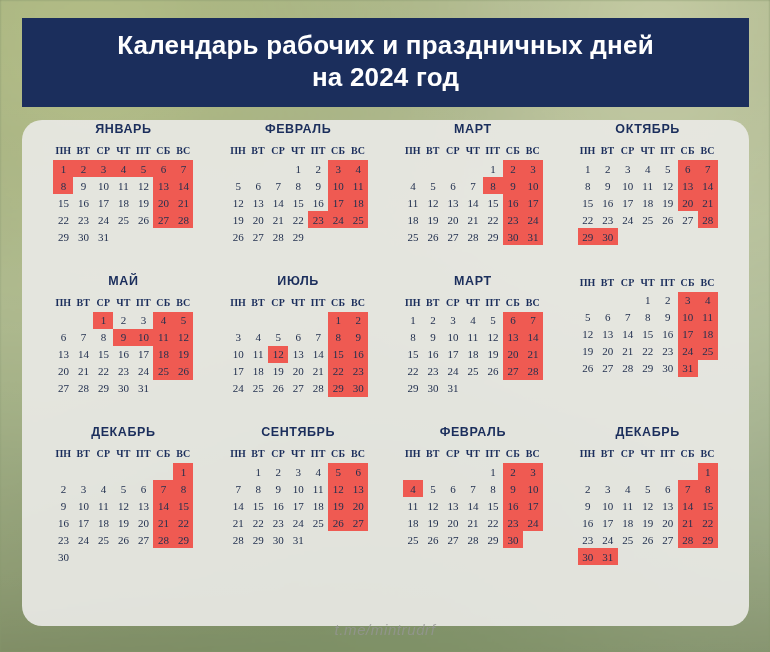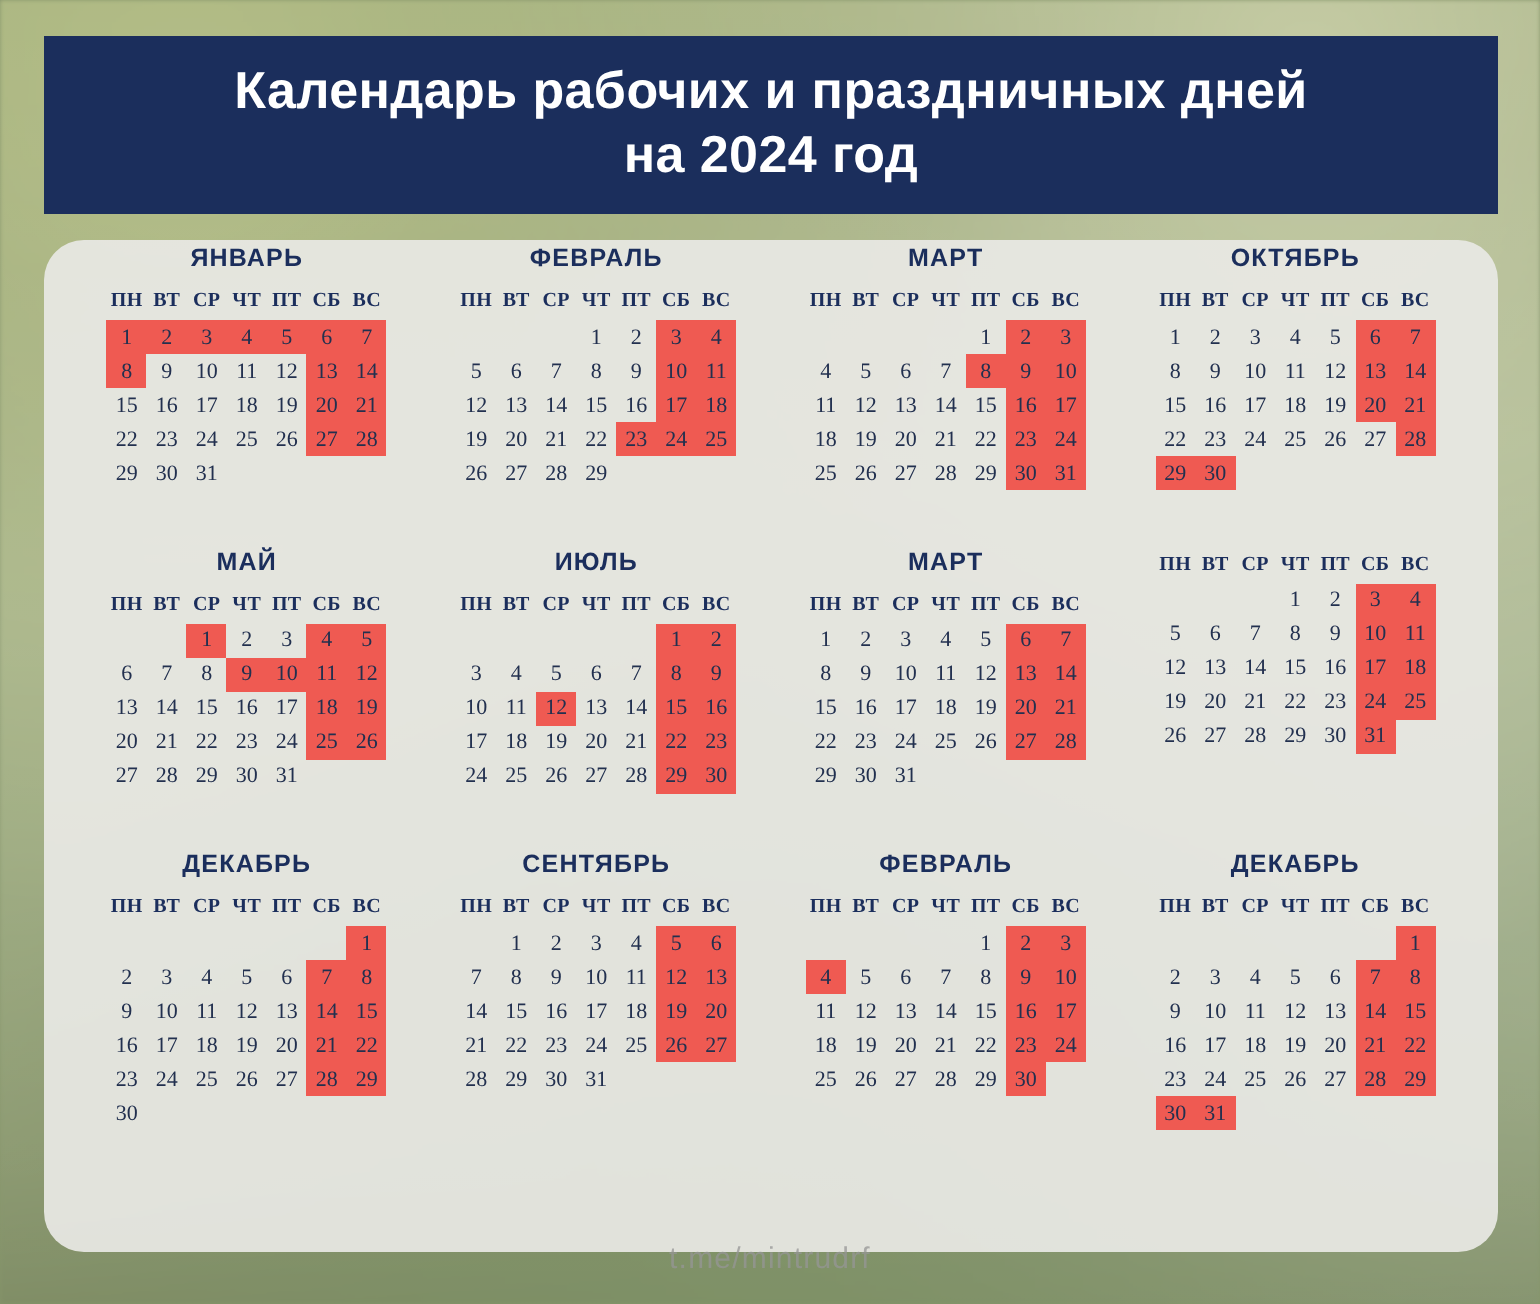--- a/index.html
+++ b/index.html
@@ -104,20 +104,21 @@
   }
   #watermark {
     position: absolute;
     left: 0;
     right: 0;
     bottom: 14px;
     text-align: center;
     color: rgba(150,150,150,0.75);
     font-size: 15px;
     letter-spacing: 0.6px;
+    font-style: italic;
   }
 </style>
 </head>
 <body>
 
 <div id="bg"></div>
 <div id="veil"></div>
 
 <div id="header">
   <div>Календарь рабочих и праздничных дней</div>

